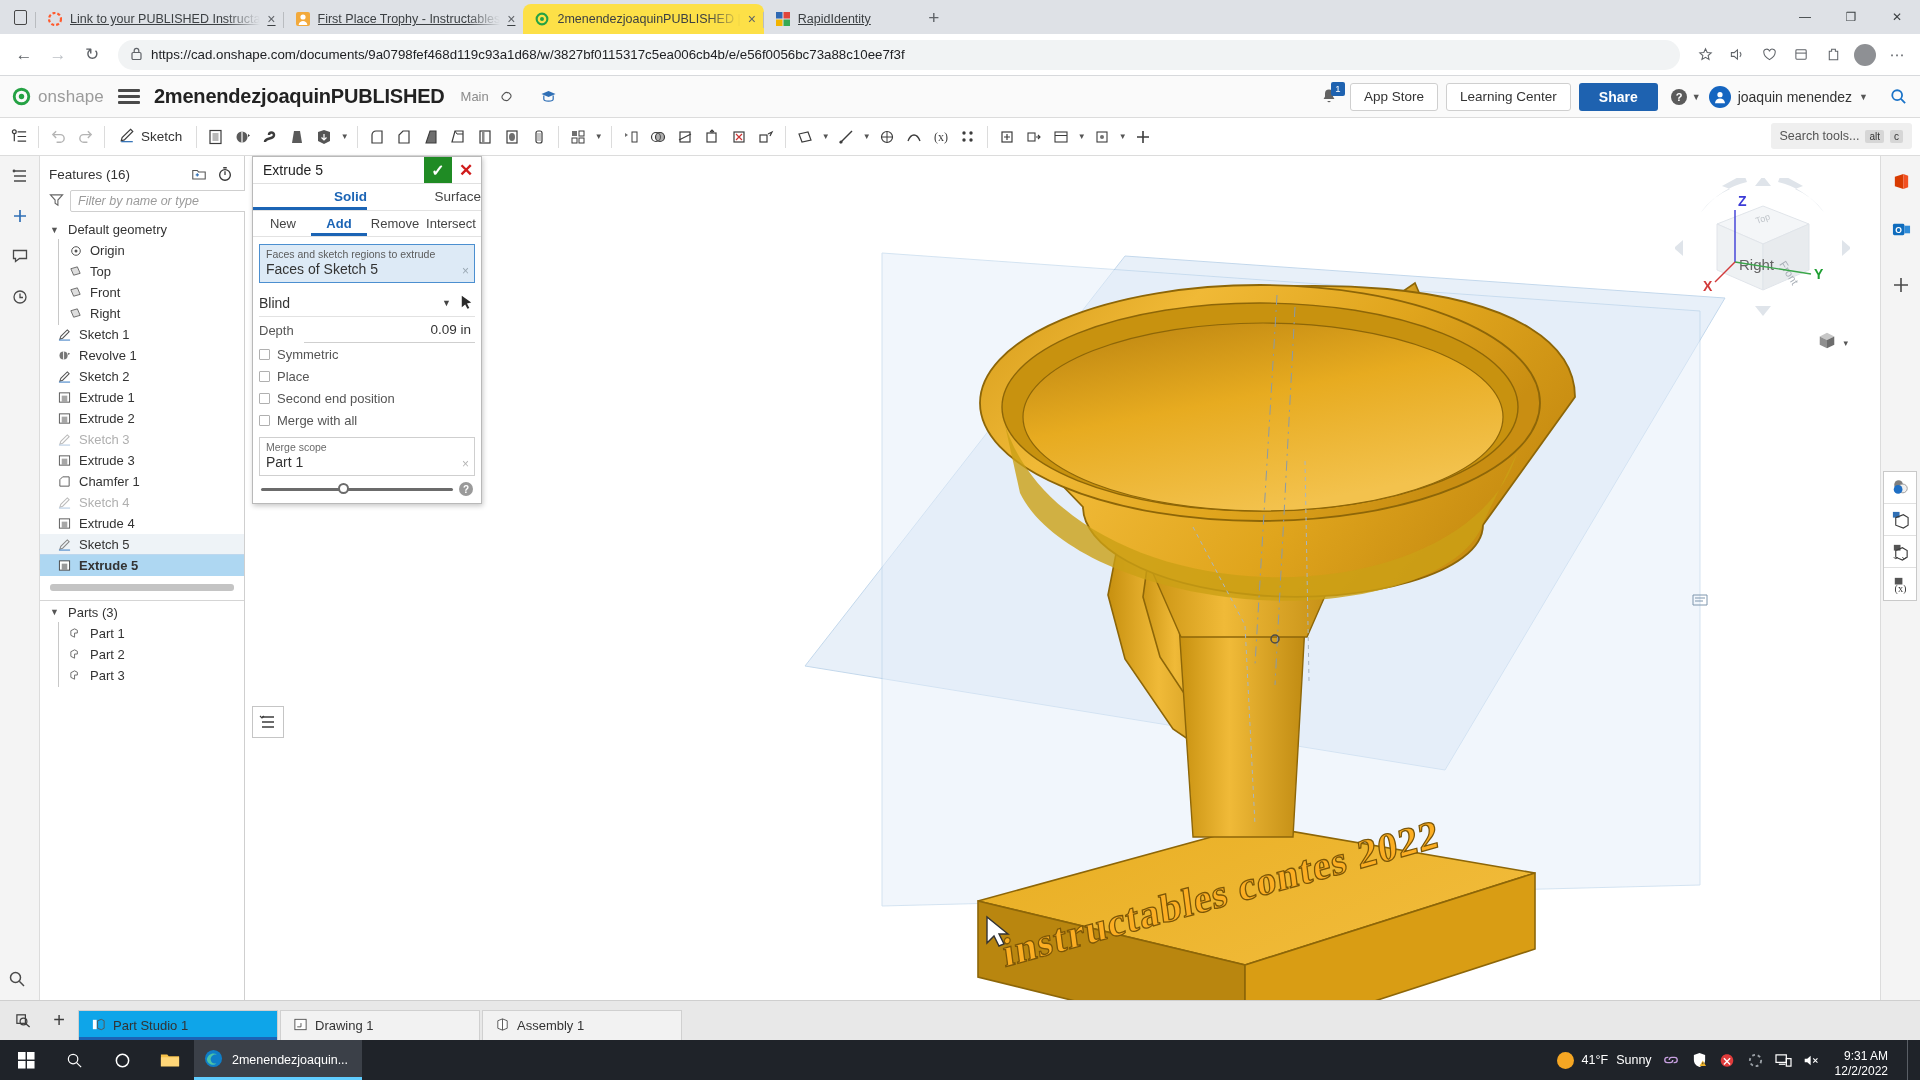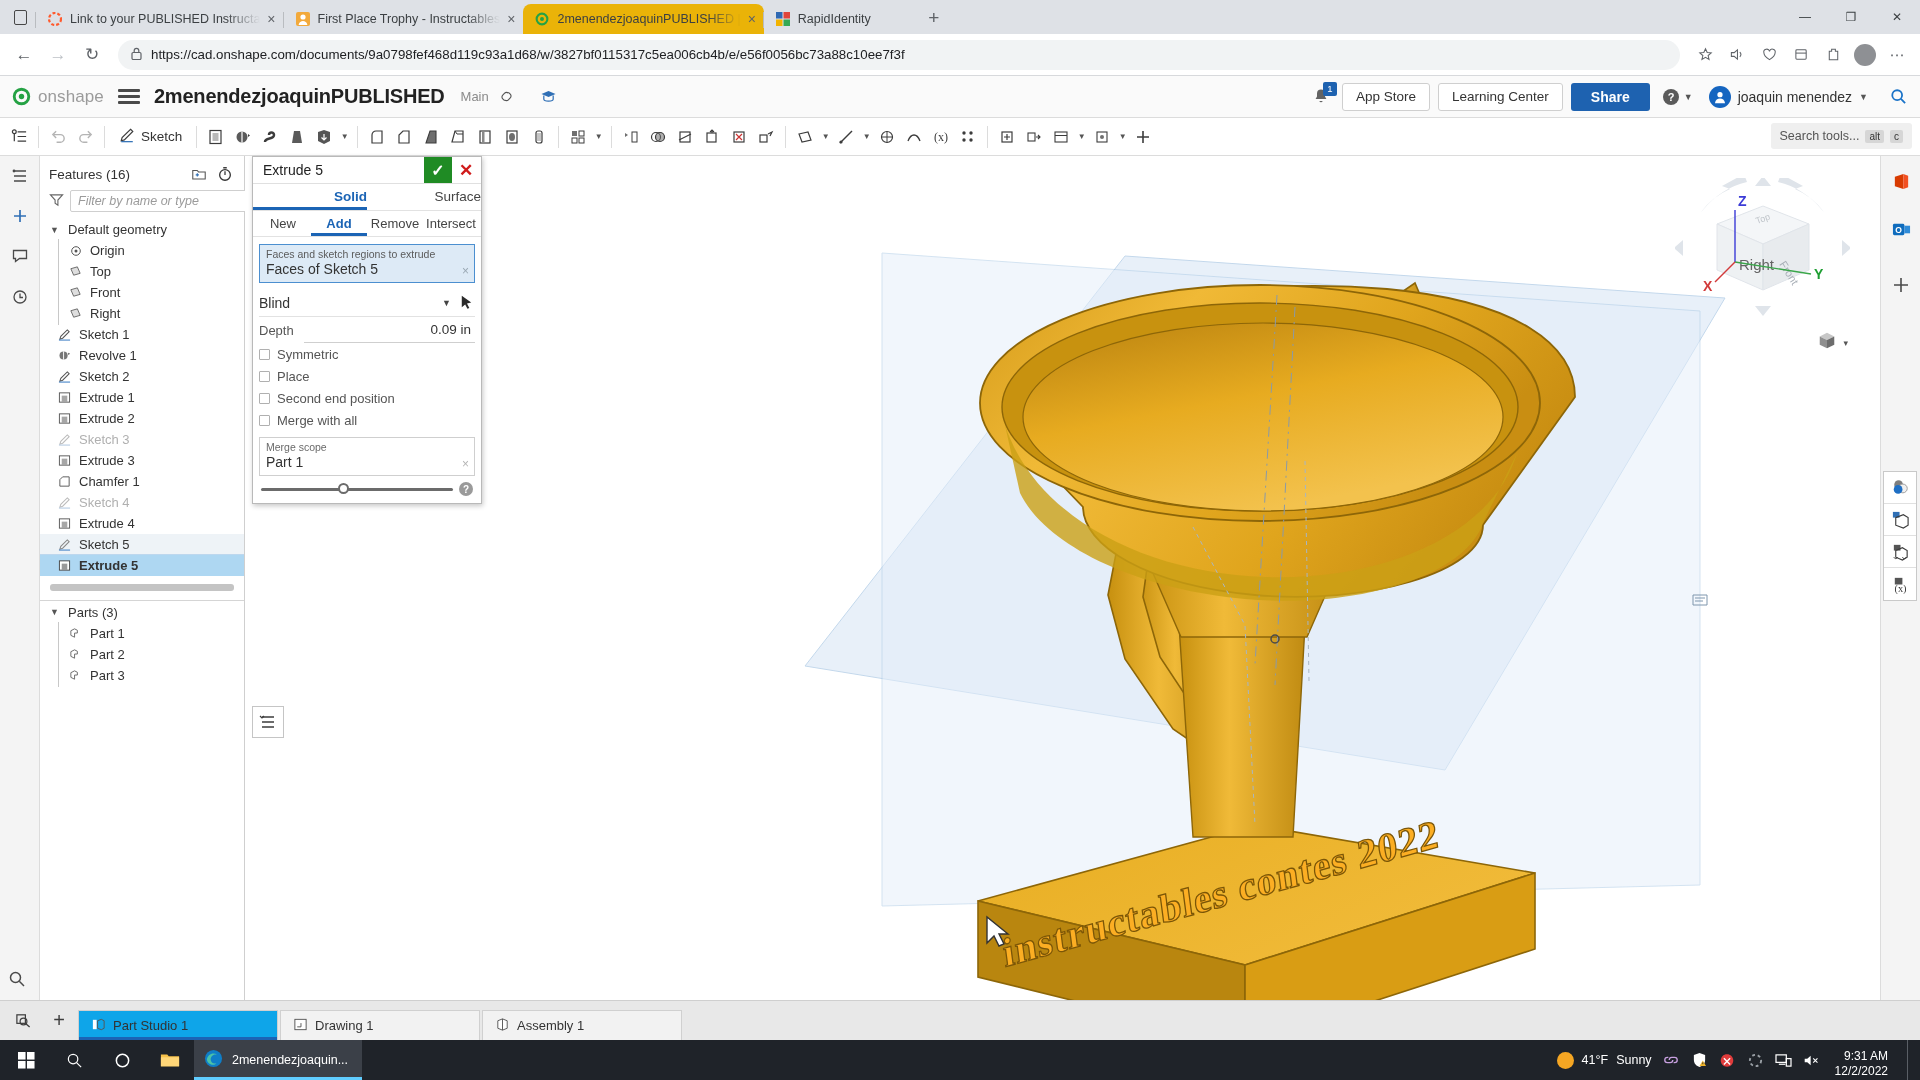--- a/index.html
+++ b/index.html
@@ -16,25 +16,25 @@
     height:34px; background:#dee1e6; display:flex; align-items:flex-end;
     padding-left:4px; position:relative;
   }
   .tabstrip-left-box { width:32px; height:34px; display:flex; align-items:center; justify-content:center; }
   .win-box-icon { width:13px; height:15px; border:1.6px solid #474747; border-radius:2px; }
   .btab {
     height:30px; min-width:150px; max-width:250px; display:flex; align-items:center;
     gap:7px; padding:0 8px 0 11px; font-size:12.5px; color:#3c4043;
     position:relative; border-radius:8px 8px 0 0;
   }
-  .btab.inactive { background:transparent; }
+  .btab.inactive { background:transparent;text-decoration:underline; }
   .btab.inactive:not(:first-of-type)::before{
     content:""; position:absolute; left:-1px; top:8px; height:16px; width:1px; background:#b9bcc0;
   }
-  .btab.active { background:#eab308; }
+  .btab.active { background:#fde047; }
   .btab .favicon { width:16px; height:16px; flex:none; display:flex; align-items:center; justify-content:center; }
   .btab .tlabel {
     flex:1 1 auto; white-space:nowrap; overflow:hidden; text-overflow:clip;
     -webkit-mask-image:linear-gradient(to right,#000 82%,transparent 100%);
     mask-image:linear-gradient(to right,#000 82%,transparent 100%);
   }
   .btab .tclose { font-size:14px; color:#5f6368; line-height:1; flex:none; }
   .newtab { width:28px; height:28px; display:flex; align-items:center; justify-content:center;
             font-size:19px; color:#5f6368; margin-left:6px; margin-bottom:2px;}
   .win-ctrl { position:absolute; right:0; top:0; height:34px; display:flex; align-items:center; }
@@ -368,21 +368,21 @@
   <div class="hdr-btn">App Store</div>
   <div class="hdr-btn">Learning Center</div>
   <div class="share-btn">Share</div>
   <div style="display:flex;align-items:center;gap:4px;margin-left:4px">
     <svg width="18" height="18" viewBox="0 0 18 18">
         <circle cx="9" cy="9" r="8" fill="#5b5b5b"></circle>
         <text x="9" y="13" font-size="11" font-weight="bold" fill="#fff" text-anchor="middle" font-family="Liberation Sans">?</text>
       </svg>
     <span class="caret">▼</span>
   </div>
-  <div class="user-chip" style="margin-left:8px">
+  <div class="user-chip" style="">
     <span class="user-av">
       <svg width="14" height="14" viewBox="0 0 16 16">
           <circle cx="8" cy="5.4" r="3" fill="#fff"></circle>
           <path d="M2.2 15c.6-3.6 3-5.2 5.8-5.2S13.2 11.4 13.8 15z" fill="#fff"></path>
         </svg>
     </span>
     <span>joaquin menendez</span>
     <span class="caret">▼</span>
   </div>
   <div class="fp-icn" style="margin-left:12px;margin-right:4px">

